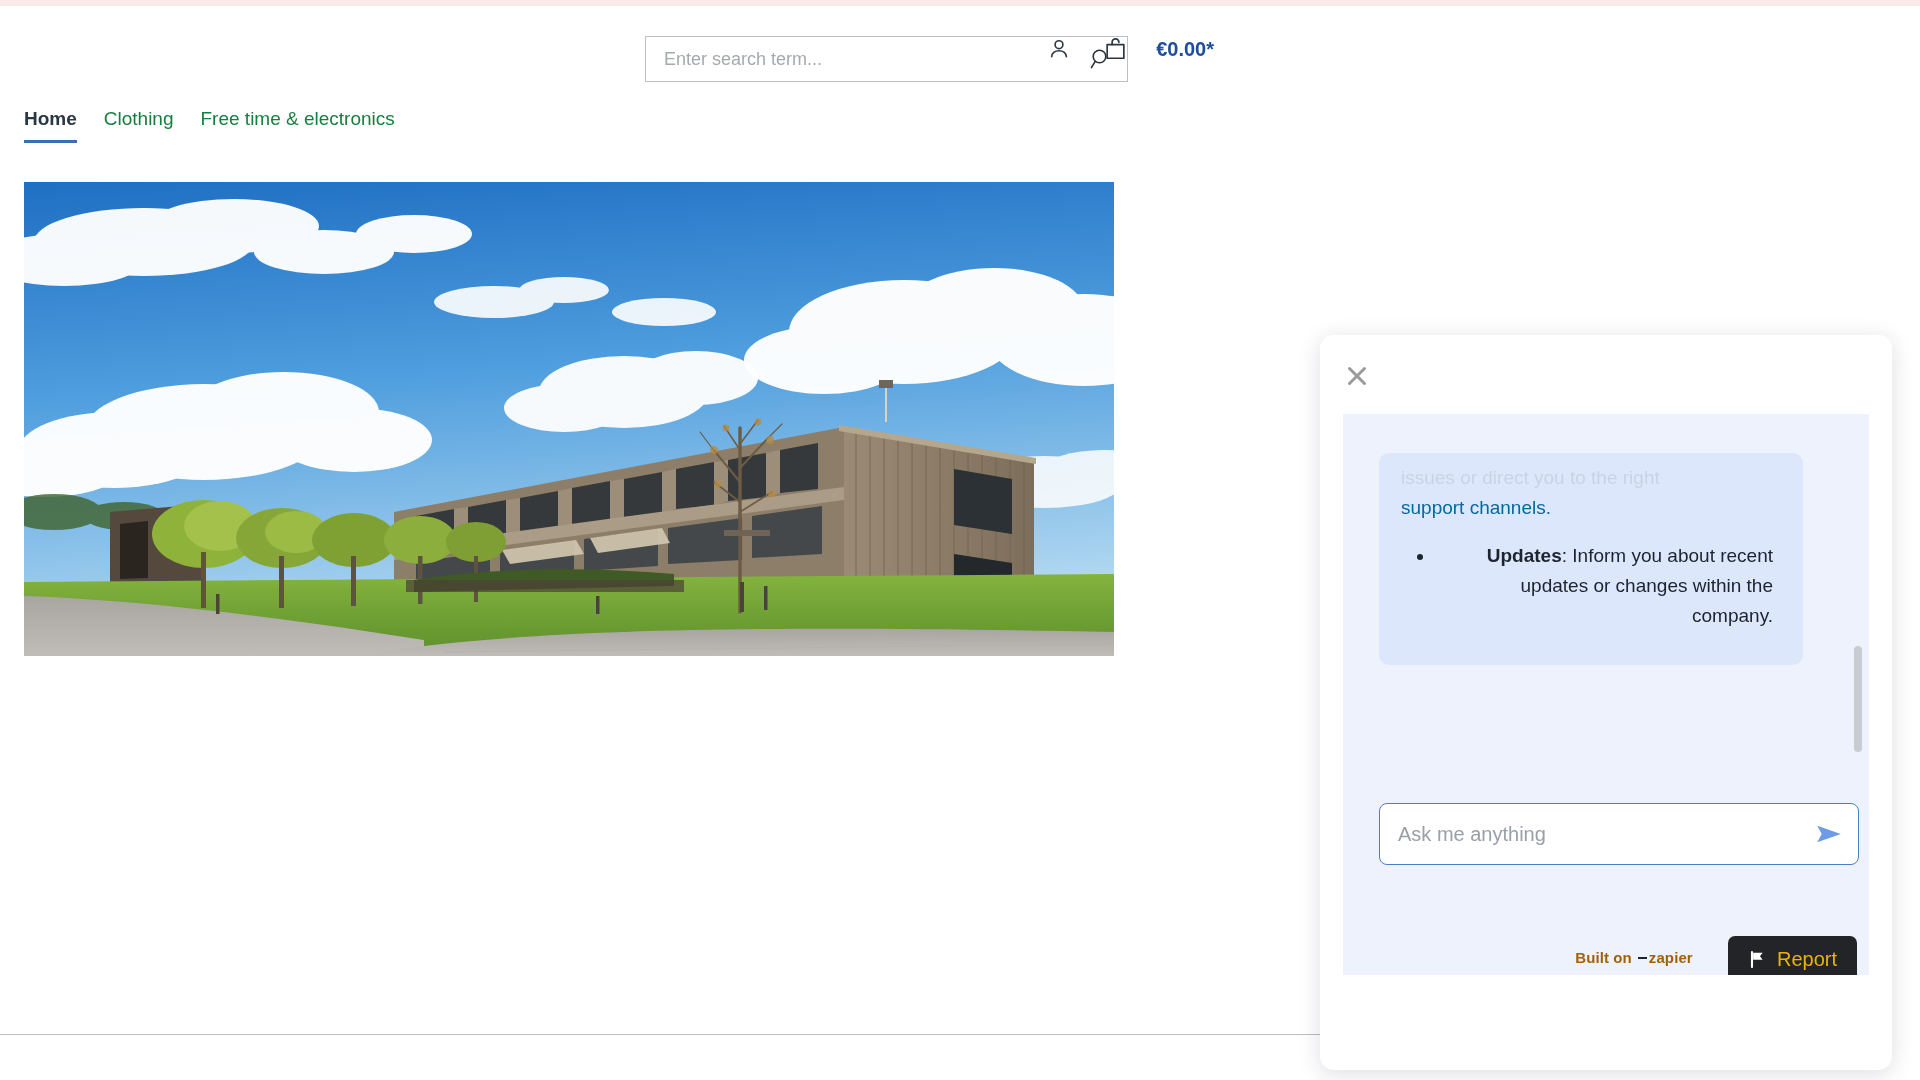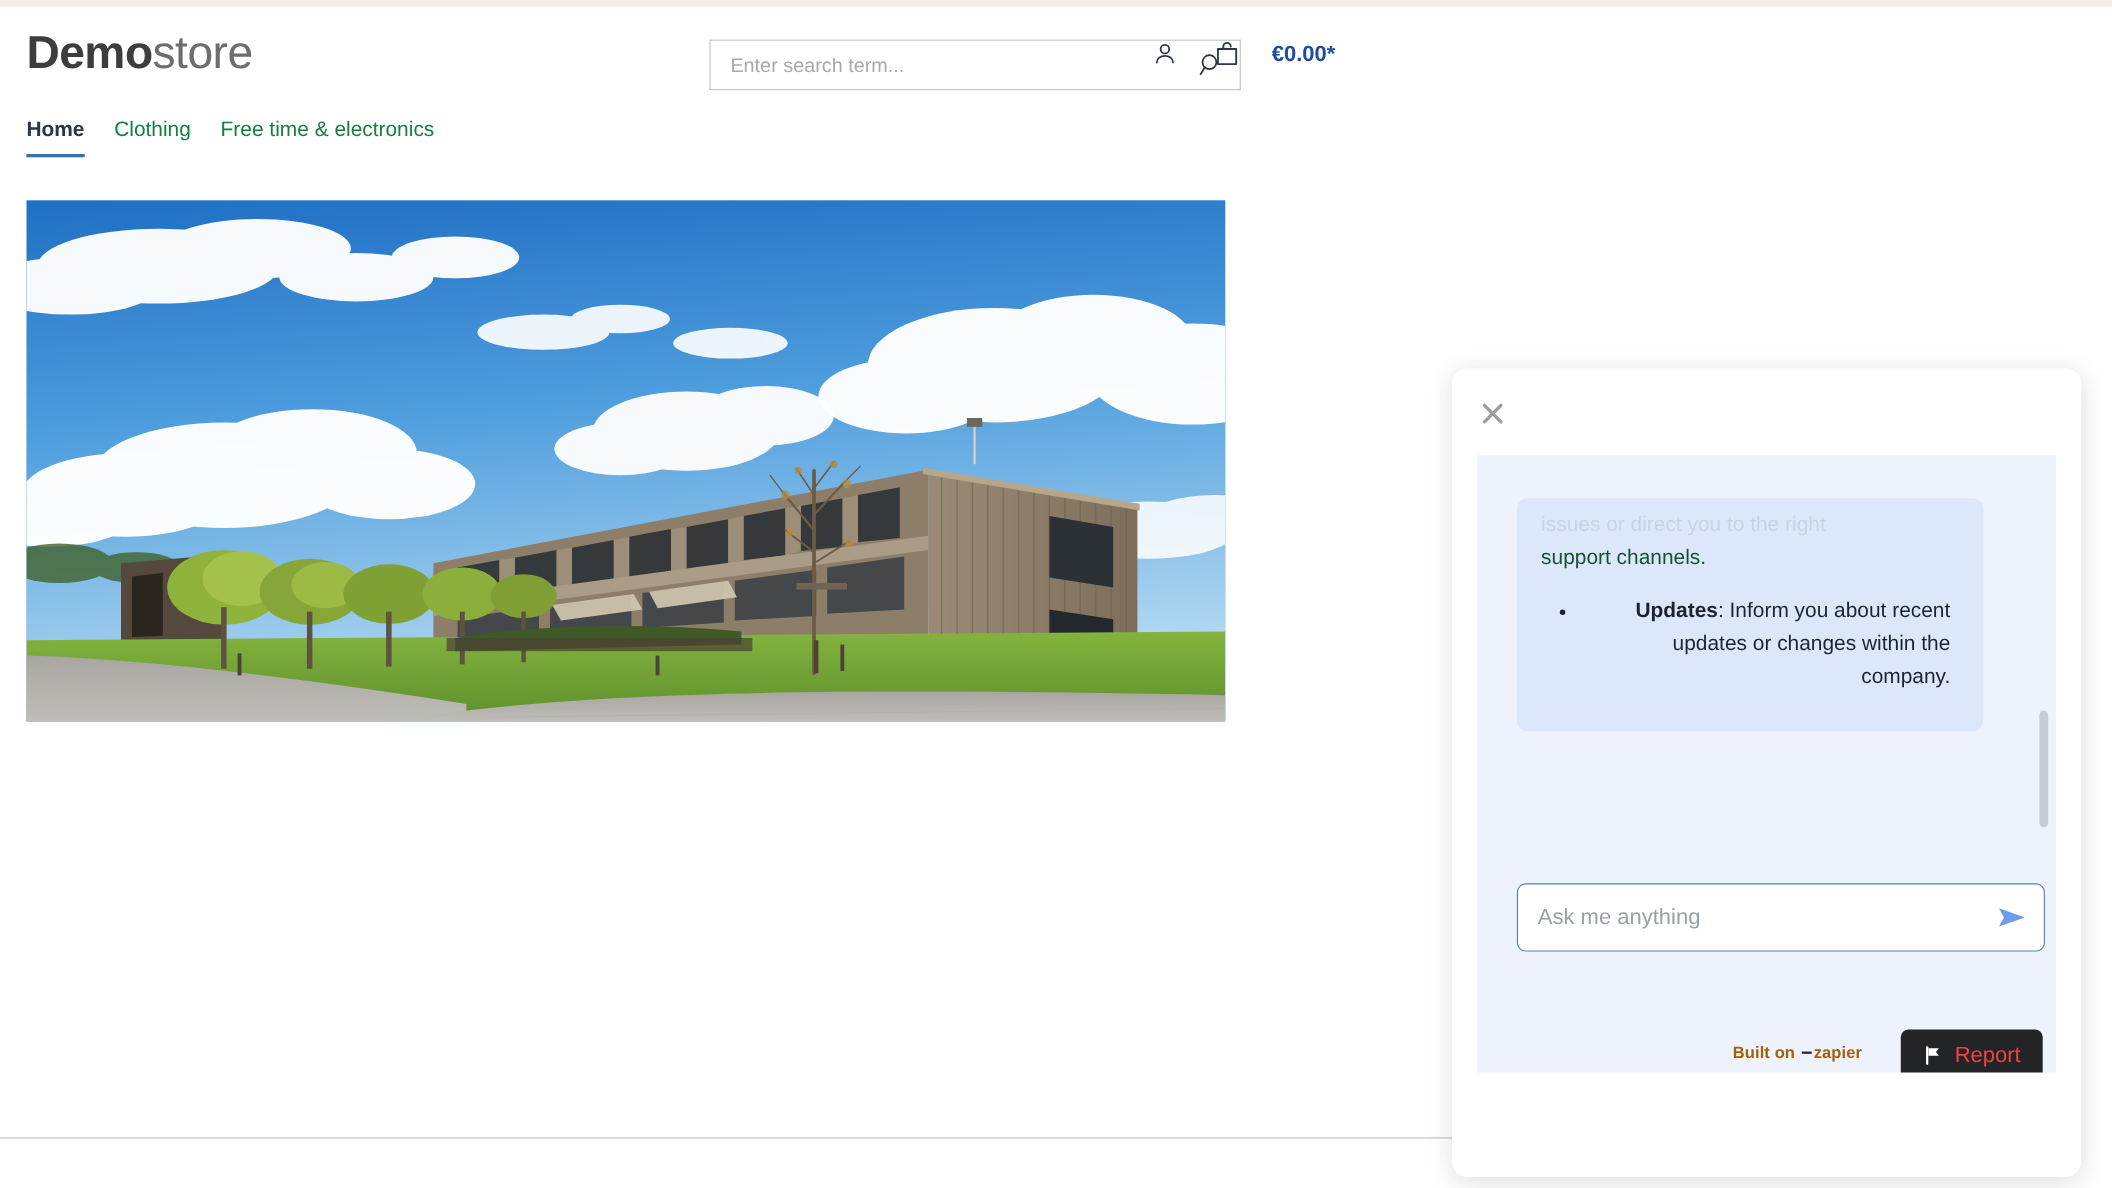--- a/index.html
+++ b/index.html
@@ -213,21 +213,21 @@
     line-height: 30px;
     color: #1d2430;
     opacity: 0.10;
     white-space: nowrap;
     overflow: hidden;
   }
   .msg-text {
     padding: 0 22px;
     font-size: 19px;
     line-height: 30px;
-    color: #14532d;
+    color: #0369a1;
   }
   .msg-list {
     margin: 18px 0 18px 0;
     padding-left: 56px;
   }
   .msg-list li {
     font-size: 19px;
     line-height: 30px;
     color: #1d2430;
     padding-right: 30px;
@@ -317,43 +317,40 @@
     margin-bottom: 2px;
   }
 
   .report-btn {
     position: absolute;
     right: 12px;
     top: 522px;
     height: 46px;
     padding: 0 20px;
     background: #232427;
-    color: #ef4444;
+    color: #eab308;
     border: none;
     border-radius: 7px;
     font-family: "Liberation Sans", sans-serif;
     font-size: 20px;
     display: flex;
     align-items: center;
     gap: 10px;
     cursor: pointer;
   }
 </style>
 </head>
 <body>
 
 <div class="page">
 
   <div class="top-band"></div>
 
   <div class="header">
 
-    <div class="logo">
-      <span class="logo-bold">Demo</span><span class="logo-light">store</span>
-    </div>
 
     <div class="search-wrap">
       <input class="search-input" type="text" placeholder="Enter search term..." style="">
       <button class="search-btn">
         <svg width="24" height="24" viewBox="0 0 24 24" fill="none">
           <circle cx="10.5" cy="9.5" r="6.3" stroke="#2b3136" stroke-width="1.6"></circle>
           <line x1="6.2" y1="14.4" x2="2.4" y2="20.6" stroke="#2b3136" stroke-width="1.6" stroke-linecap="round"></line>
         </svg>
       </button>
     </div>

